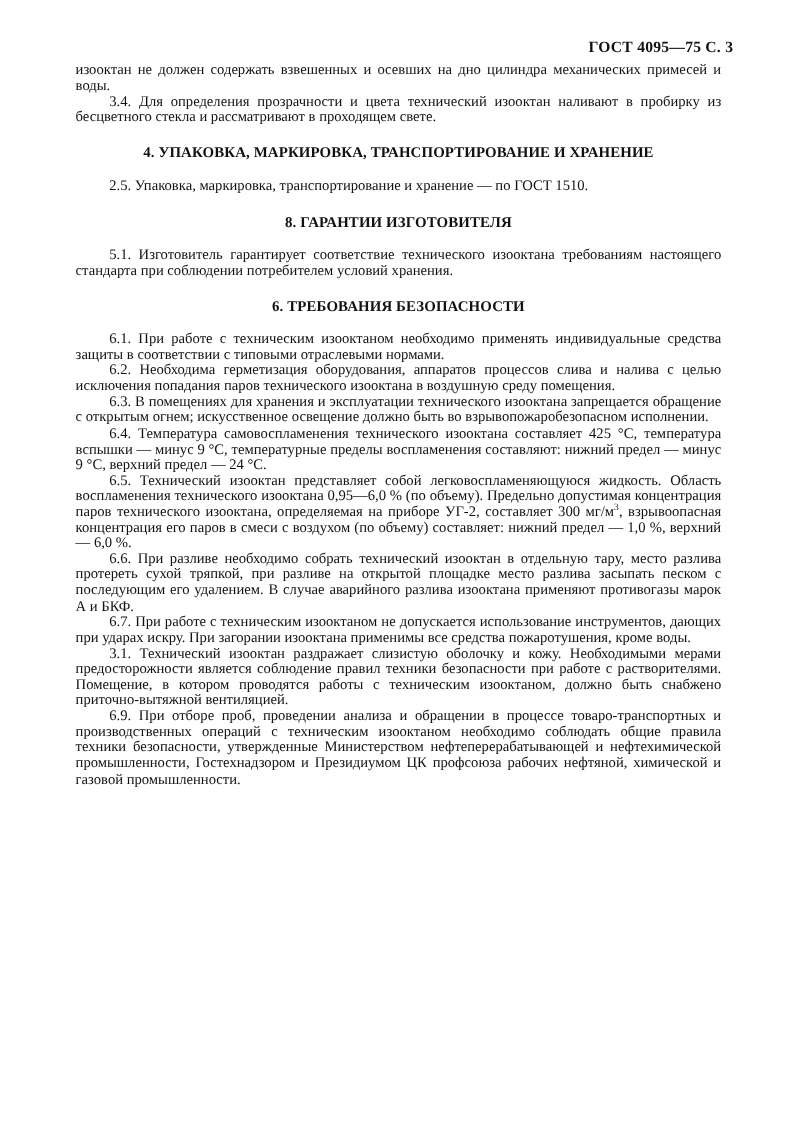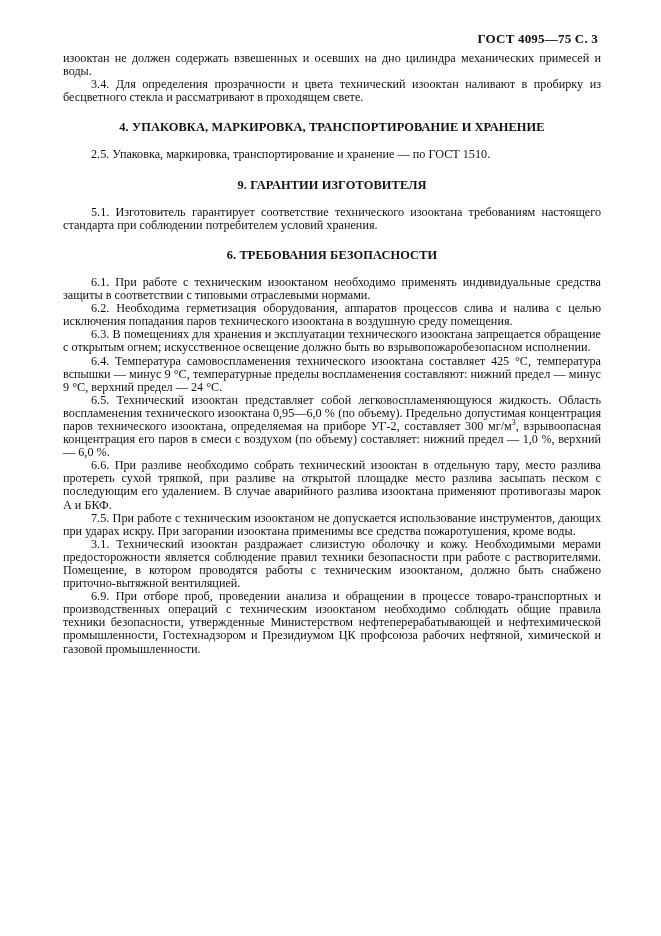--- a/index.html
+++ b/index.html
@@ -1,43 +1,43 @@
 <!DOCTYPE html>
 <html><head>
 <meta charset="utf-8">
 <style>
   html, body { margin: 0; padding: 0; background: #ffffff; }
   body { width: 661px; height: 936px; position: relative; overflow: hidden;
          font-family: "Liberation Serif", "DejaVu Serif", serif; color: #111; }
-  .page-header { position: absolute; top: 31px; right: 63px; font-weight: bold; font-size: 13px; letter-spacing: 0.2px; }
+  .page-header { position: absolute; top: 31px; right: 50px; font-weight: bold; font-size: 13px; letter-spacing: 0.2px; }
   .content { position: absolute; left: 63px; top: 52px; width: 538px; font-size: 12.2px; line-height: 13.1px; }
   .p { text-align: justify; text-align-last: left; margin: 0; }
   .p.indent { text-indent: 28px; }
   .h { text-align: center; font-weight: bold; font-size: 12.4px; margin: 0; letter-spacing: 0.1px; }
   .bold { font-weight: bold; }
   .sup { font-size: 8px; vertical-align: super; line-height: 0; }
 </style>
 </head>
 <body>
 
 <div class="page-header">ГОСТ 4095—75 С. 3</div>
 
 <div class="content">
   <p class="p">изооктан не должен содержать взвешенных и осевших на дно цилиндра механических примесей и воды.</p>
   <p class="p indent">3.4. Для определения прозрачности и цвета технический изооктан наливают в пробирку из бесцветного стекла и рассматривают в проходящем свете.</p>
 
   <p class="h" style="margin-top:17px;">4. УПАКОВКА, МАРКИРОВКА, ТРАНСПОРТИРОВАНИЕ И ХРАНЕНИЕ</p>
   <p class="p indent" style="margin-top:14px;">2.5. Упаковка, маркировка, транспортирование и хранение — по ГОСТ 1510.</p>
 
-  <p class="h" style="margin-top:17px;">9. ГАРАНТИИ ИЗГОТОВИТЕЛЯ</p>
+  <p class="h" style="margin-top:17px;">8. ГАРАНТИИ ИЗГОТОВИТЕЛЯ</p>
   <p class="p indent" style="margin-top:14px;">5.1. Изготовитель гарантирует соответствие технического изооктана требованиям настоящего стандарта при соблюдении потребителем условий хранения.</p>
 
   <p class="h" style="margin-top:17px;">6. ТРЕБОВАНИЯ БЕЗОПАСНОСТИ</p>
   <p class="p indent" style="margin-top:14px;">6.1. При работе с техническим изооктаном необходимо применять индивидуальные средства защиты в соответствии с типовыми отраслевыми нормами.</p>
   <p class="p indent">6.2. Необходима герметизация оборудования, аппаратов процессов слива и налива с целью исключения попадания паров технического изооктана в воздушную среду помещения.</p>
   <p class="p indent">6.3. В помещениях для хранения и эксплуатации технического изооктана запрещается обращение с открытым огнем; искусственное освещение должно быть во взрывопожаробезопасном исполнении.</p>
   <p class="p indent">6.4. Температура самовоспламенения технического изооктана составляет 425 °С, температура вспышки — минус 9 °С, температурные пределы воспламенения составляют: нижний предел — минус 9 °С, верхний предел — 24 °С.</p>
   <p class="p indent"><span>6.5. Технический изооктан представляет собой легковоспламеняющуюся жидкость. Область воспламенения технического изооктана 0,95—6,0 % (по объему). Предельно допустимая концентрация паров технического изооктана, определяемая на приборе УГ-2, составляет 300 мг/м</span><span class="sup">3</span><span>, взрывоопасная концентрация его паров в смеси с воздухом (по объему) составляет: нижний предел — 1,0 %, верхний — 6,0 %.</span></p>
   <p class="p indent">6.6. При разливе необходимо собрать технический изооктан в отдельную тару, место разлива протереть сухой тряпкой, при разливе на открытой площадке место разлива засыпать песком с последующим его удалением. В случае аварийного разлива изооктана применяют противогазы марок А и БКФ.</p>
-  <p class="p indent">7.5. При работе с техническим изооктаном не допускается использование инструментов, дающих при ударах искру. При загорании изооктана применимы все средства пожаротушения, кроме воды.</p>
+  <p class="p indent">6.7. При работе с техническим изооктаном не допускается использование инструментов, дающих при ударах искру. При загорании изооктана применимы все средства пожаротушения, кроме воды.</p>
   <p class="p indent">3.1. Технический изооктан раздражает слизистую оболочку и кожу. Необходимыми мерами предосторожности является соблюдение правил техники безопасности при работе с растворителями. Помещение, в котором проводятся работы с техническим изооктаном, должно быть снабжено приточно-вытяжной вентиляцией.</p>
   <p class="p indent">6.9. При отборе проб, проведении анализа и обращении в процессе товаро-транспортных и производственных операций с техническим изооктаном необходимо соблюдать общие правила техники безопасности, утвержденные Министерством нефтеперерабатывающей и нефтехимической промышленности, Гостехнадзором и Президиумом ЦК профсоюза рабочих нефтяной, химической и газовой промышленности.</p>
 </div>
 
 </body></html>

